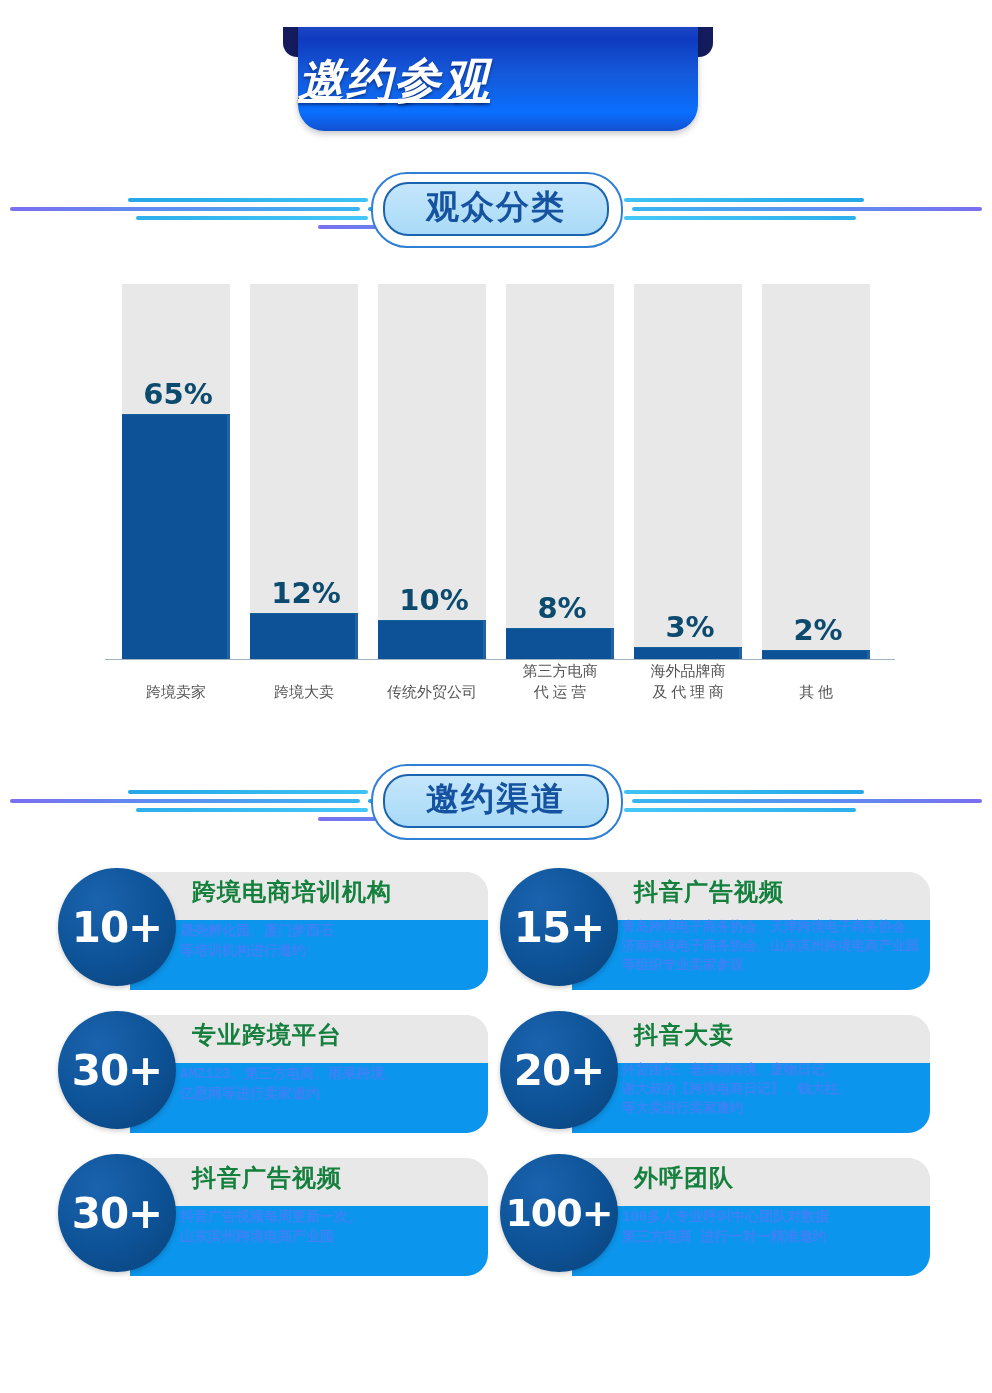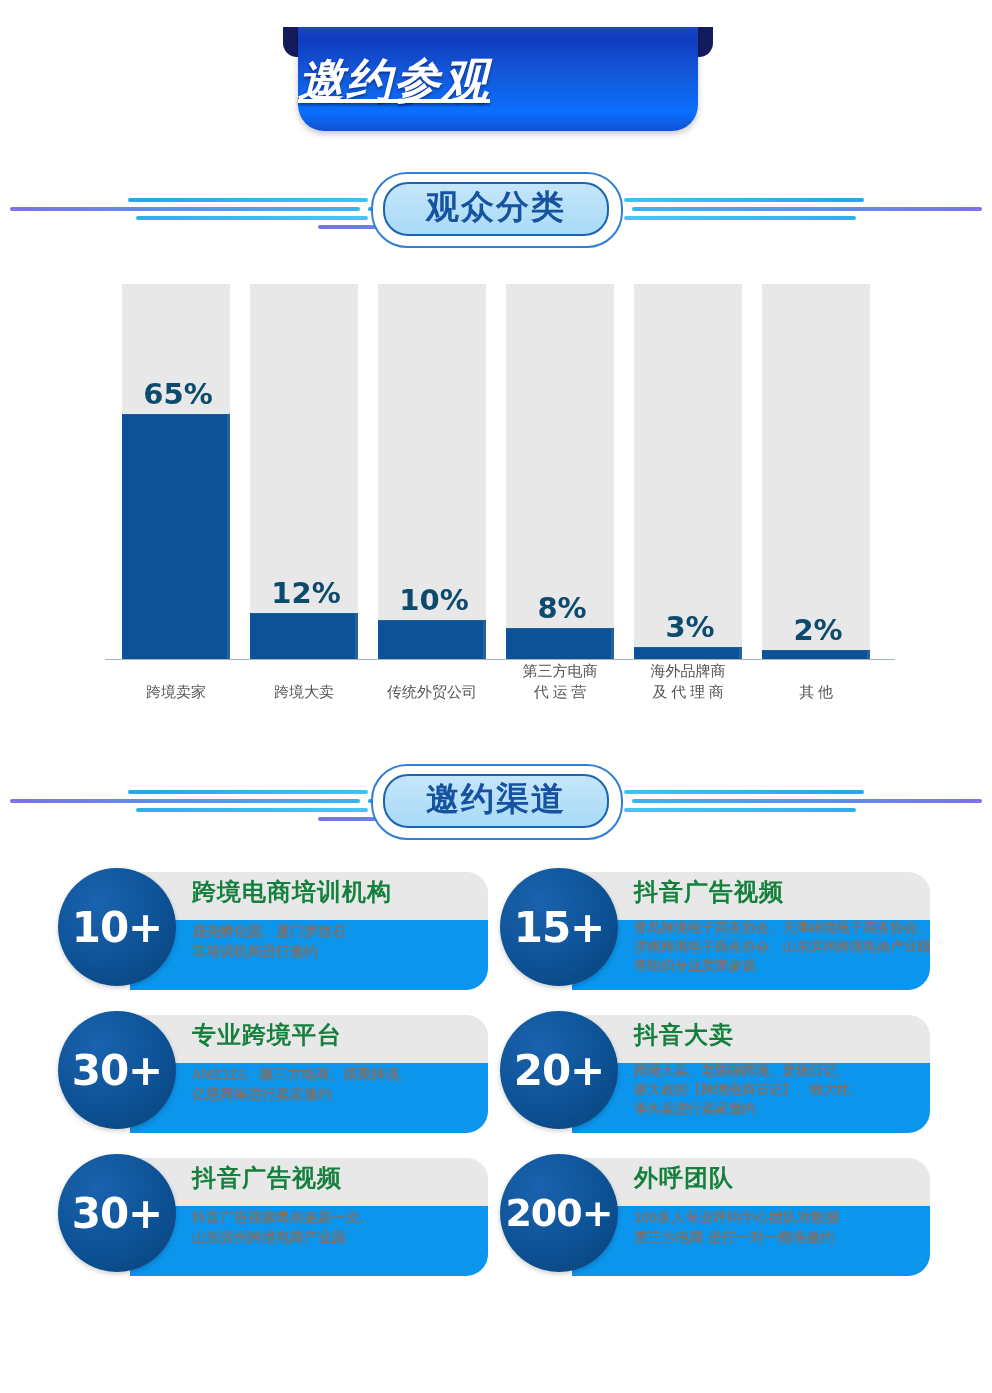--- a/index.html
+++ b/index.html
@@ -95,23 +95,23 @@
     display:flex;align-items:center;justify-content:center;
   }
   .card .circ span{color:#fff;font-size:42px;font-weight:bold;letter-spacing:-1px;
                    font-family:"DejaVu Sans","Liberation Sans",sans-serif;}
   .card.wide .circ span{font-size:38px;}
   .card .title{
     position:absolute;left:134px;top:8px;font-size:24px;font-weight:bold;color:#15803d;
     letter-spacing:1px;font-family:"DejaVu Sans","Liberation Sans",sans-serif;
   }
   .card .desc{
-    position:absolute;left:134px;top:53px;width:290px;color:#737373;font-size:14px;
+    position:absolute;left:122px;top:53px;width:290px;color:#3b82f6;font-size:14px;
     line-height:20px;font-weight:bold;
-    font-family:Liberation Sans, sans-serif;
+    font-family:Liberation Mono, monospace;
   }
   .card .desc div{white-space:nowrap;}
   .card.dense .desc{top:50px;font-size:13.5px;line-height:19px;}
 </style>
 </head>
 <body>
 
 <div id="top-deco">
   <div class="gray-arc"></div>
   <div class="gray-arc2"></div>
@@ -263,21 +263,21 @@
     <div class="card dense" style="left: 442px; top: 143px;">
       <div class="panel">
         <div class="grayband"></div>
         <div class="blueband"></div>
       </div>
       <div class="circ">
         <span>20+</span>
       </div>
       <div class="title">抖音大卖</div>
       <div class="desc">
-        <div>跨境大卖、老陈聊跨境、废物日记、</div>
+        <div>外贸团长、老陈聊跨境、废物日记、</div>
         <div>谢大叔的【跨境电商日记】、钱大柱、</div>
         <div>等大卖进行卖家邀约</div>
       </div>
     </div>
     <div class="card" style="left: 0px; top: 286px;">
       <div class="panel">
         <div class="grayband"></div>
         <div class="blueband"></div>
       </div>
       <div class="circ">
@@ -288,21 +288,21 @@
         <div>抖音广告视频每周更新一次,</div>
         <div>山东滨州跨境电商产业园</div>
       </div>
     </div>
     <div class="card wide" style="left: 442px; top: 286px;">
       <div class="panel">
         <div class="grayband"></div>
         <div class="blueband"></div>
       </div>
       <div class="circ">
-        <span>200+</span>
+        <span>100+</span>
       </div>
       <div class="title">外呼团队</div>
       <div class="desc">
         <div>100多人专业呼叫中心团队对数据</div>
         <div>第三方电商 进行一对一精准邀约</div>
       </div>
     </div>
   </div>
 
 </body></html>

